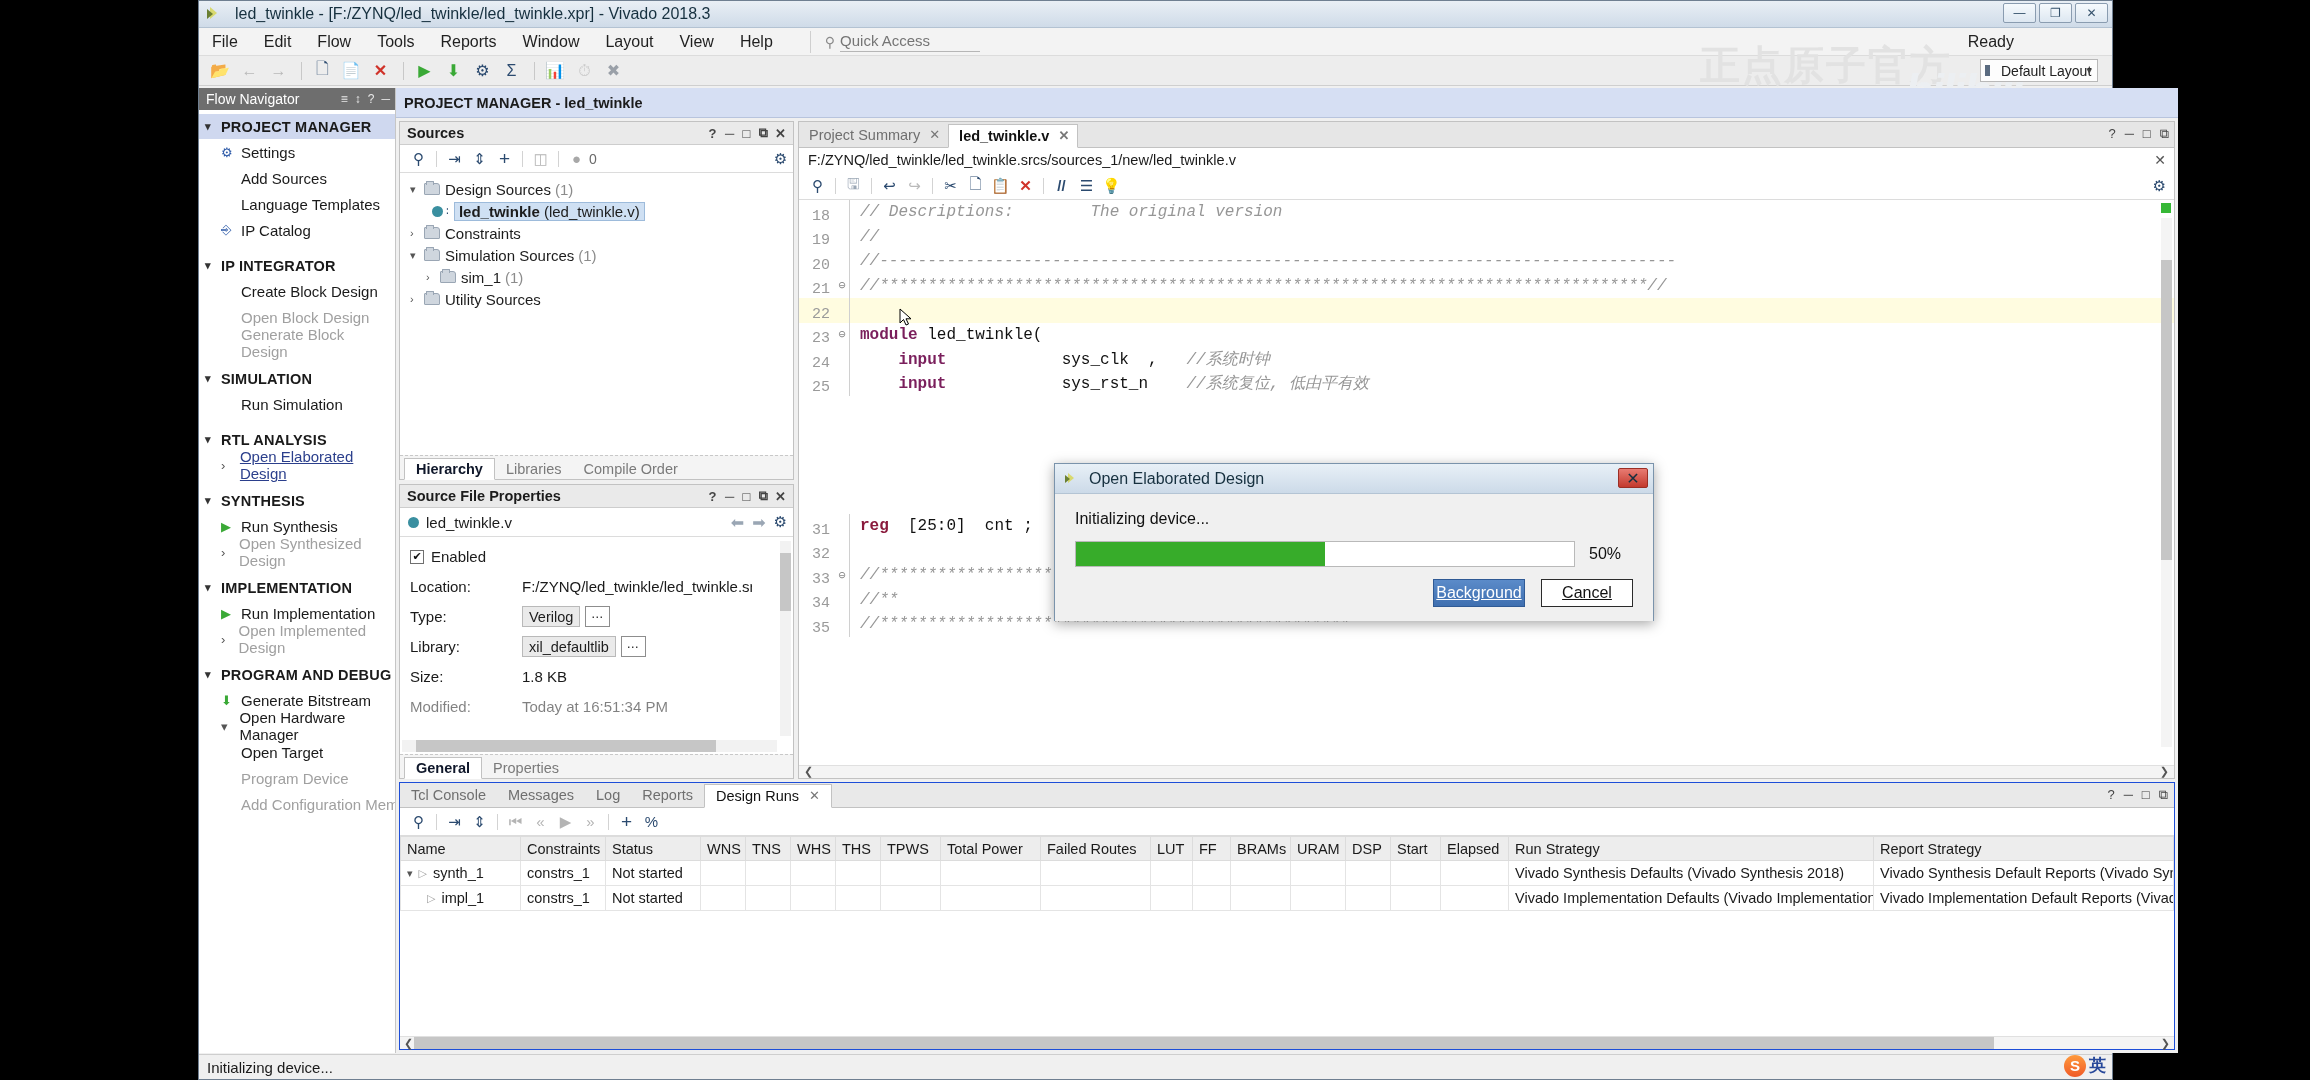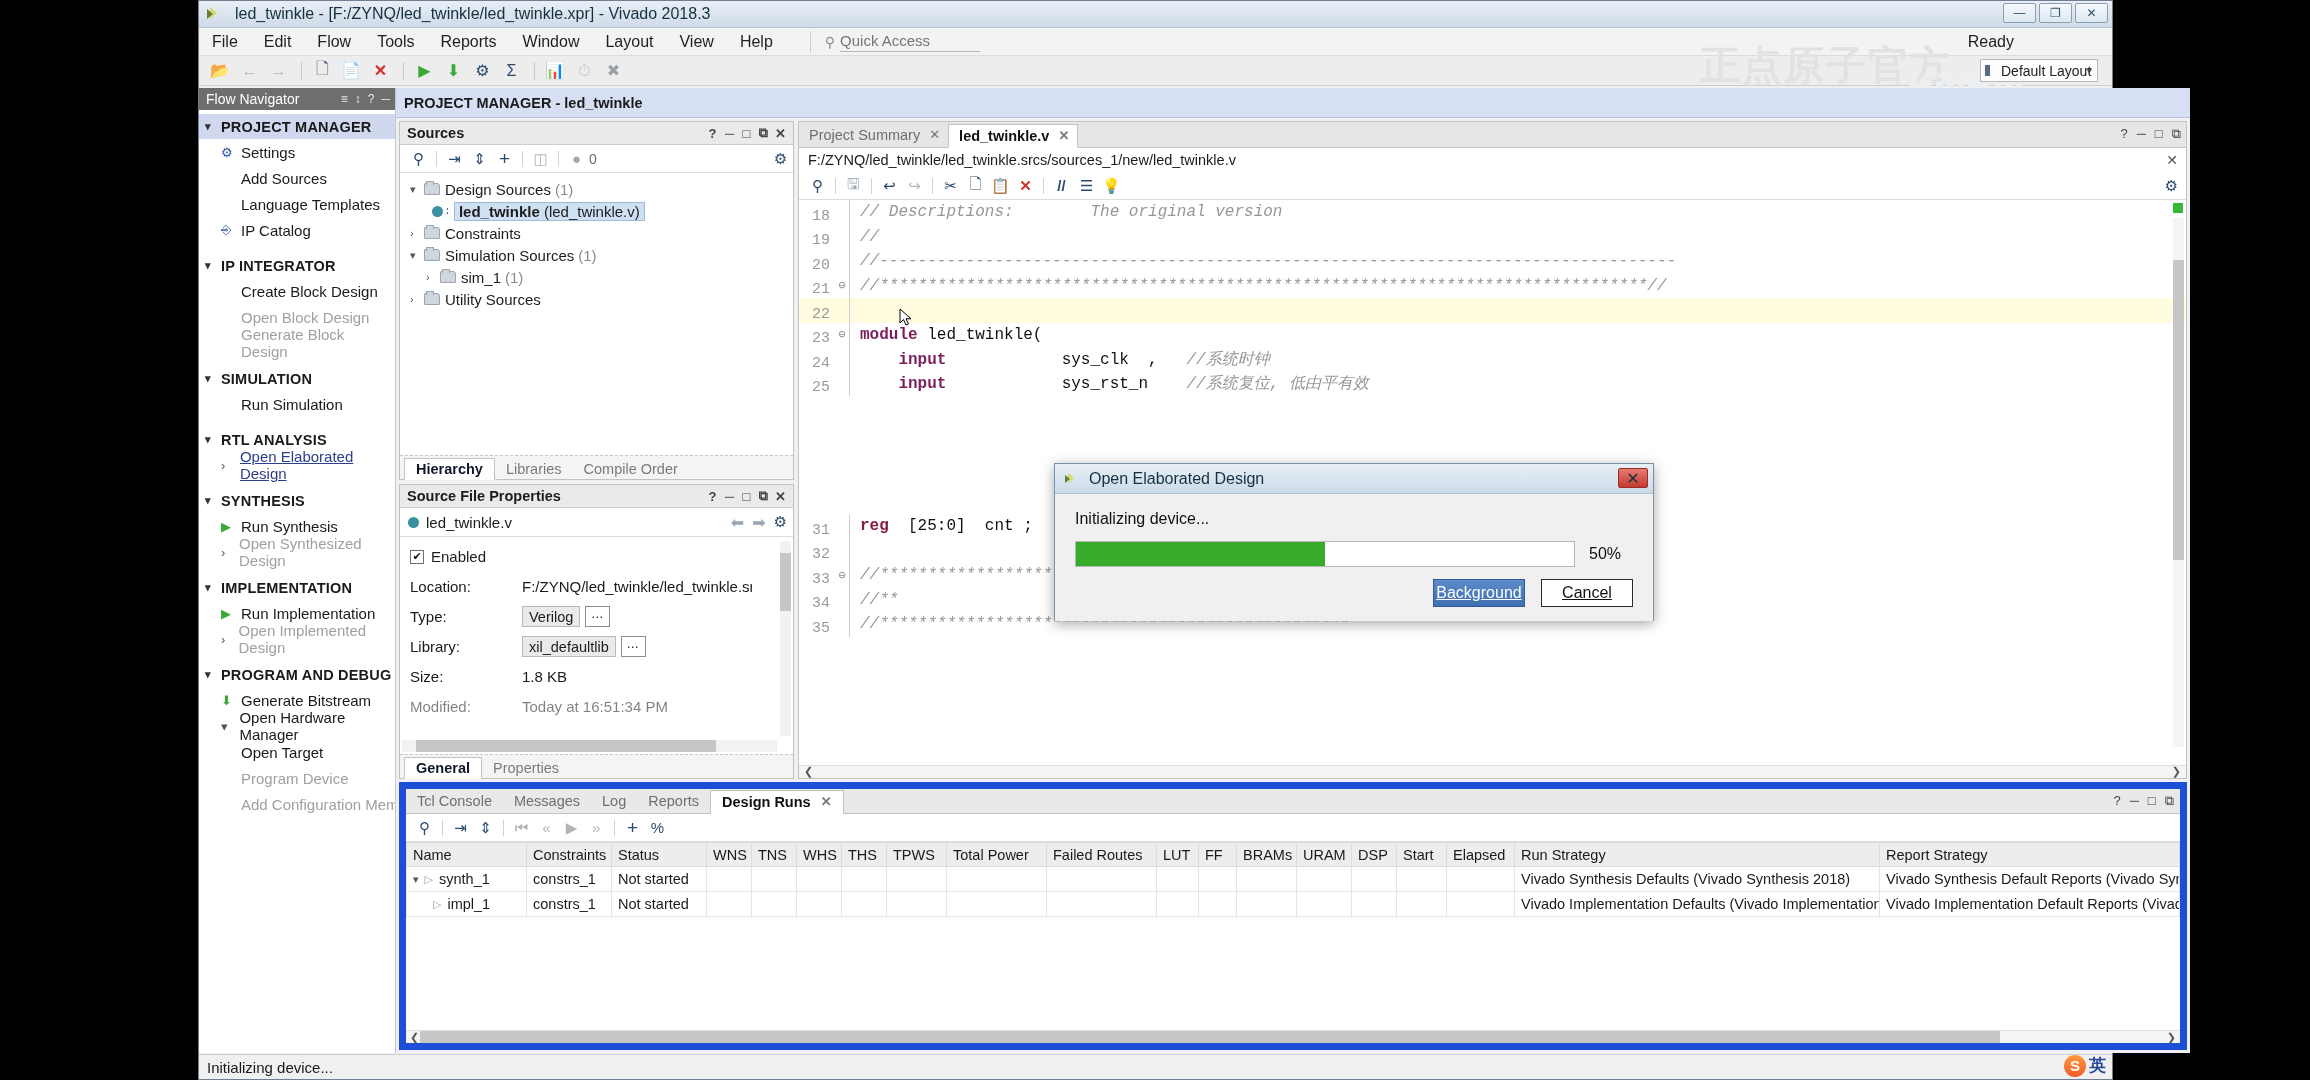--- a/index.html
+++ b/index.html
@@ -161,25 +161,25 @@
   .kw { color:#7a1f5c; font-weight:bold; }
   .kw2 { color:#8a1a3c; font-weight:bold; }
   .id { color:#111; }
   .mark-r { position:absolute; right:3px; top:3px; width:10px; height:10px; background:#36b836; }
   .ed-vs { position:absolute; right:2px; top:18px; bottom:18px; width:11px; background:#f4f4f4; }
   .ed-vs .thumb { position:absolute; top:42px; height:300px; left:0; right:0; background:#c6c6c6; }
   .ed-hs { height:13px; background:#f4f4f4; border-top:1px solid #e0e0e0; position:relative; }
   .ed-hs .arrow { position:absolute; font-size:11px; color:#555; top:-1px; }
 
   
-  .bottom { height:268px; background:#fff; border:7px solid #1d4ed8; display:flex; flex-direction:column; }
+  .bottom { height:268px; background:#fff; border:1px solid #1d4ed8; display:flex; flex-direction:column; }
   .b-tabs { height:25px; background:#e9e9e9; display:flex; align-items:flex-end; border-bottom:1px solid #c2c2c2;
             position:relative; }
   .b-tab { padding:3px 11px 4px; font-size:14.5px; color:#6f6f6f; height:24px; display:flex; align-items:center; }
-  .b-tab.on { background:#fff; color:#111; font-weight:bold; border:1px solid #c2c2c2;
+  .b-tab.on { background:#fff; color:#111; font-weight:normal; border:1px solid #c2c2c2;
               border-bottom:1px solid #fff; margin-bottom:-1px; }
   .b-tab .x { margin-left:10px; font-size:13px; color:#777; }
   .b-right { position:absolute; right:6px; top:4px; display:flex; gap:9px; font-size:13px; color:#444; }
   .b-tools { height:28px; border-bottom:1px solid #dcdcdc; display:flex; align-items:center; padding-left:6px; }
   .grid { flex:1; overflow:hidden; font-size:14.5px; }
   table.dr { border-collapse:collapse; width:100%; table-layout:fixed; }
   table.dr th { background:#ededed; border:1px solid #dcdcdc; font-weight:normal; text-align:left;
                 padding:3px 6px; height:24px; color:#1a1a1a; }
   table.dr td { border:1px solid #e4e4e4; padding:3px 6px; height:25px; color:#1a1a1a;
                 overflow:hidden; white-space:nowrap; }

